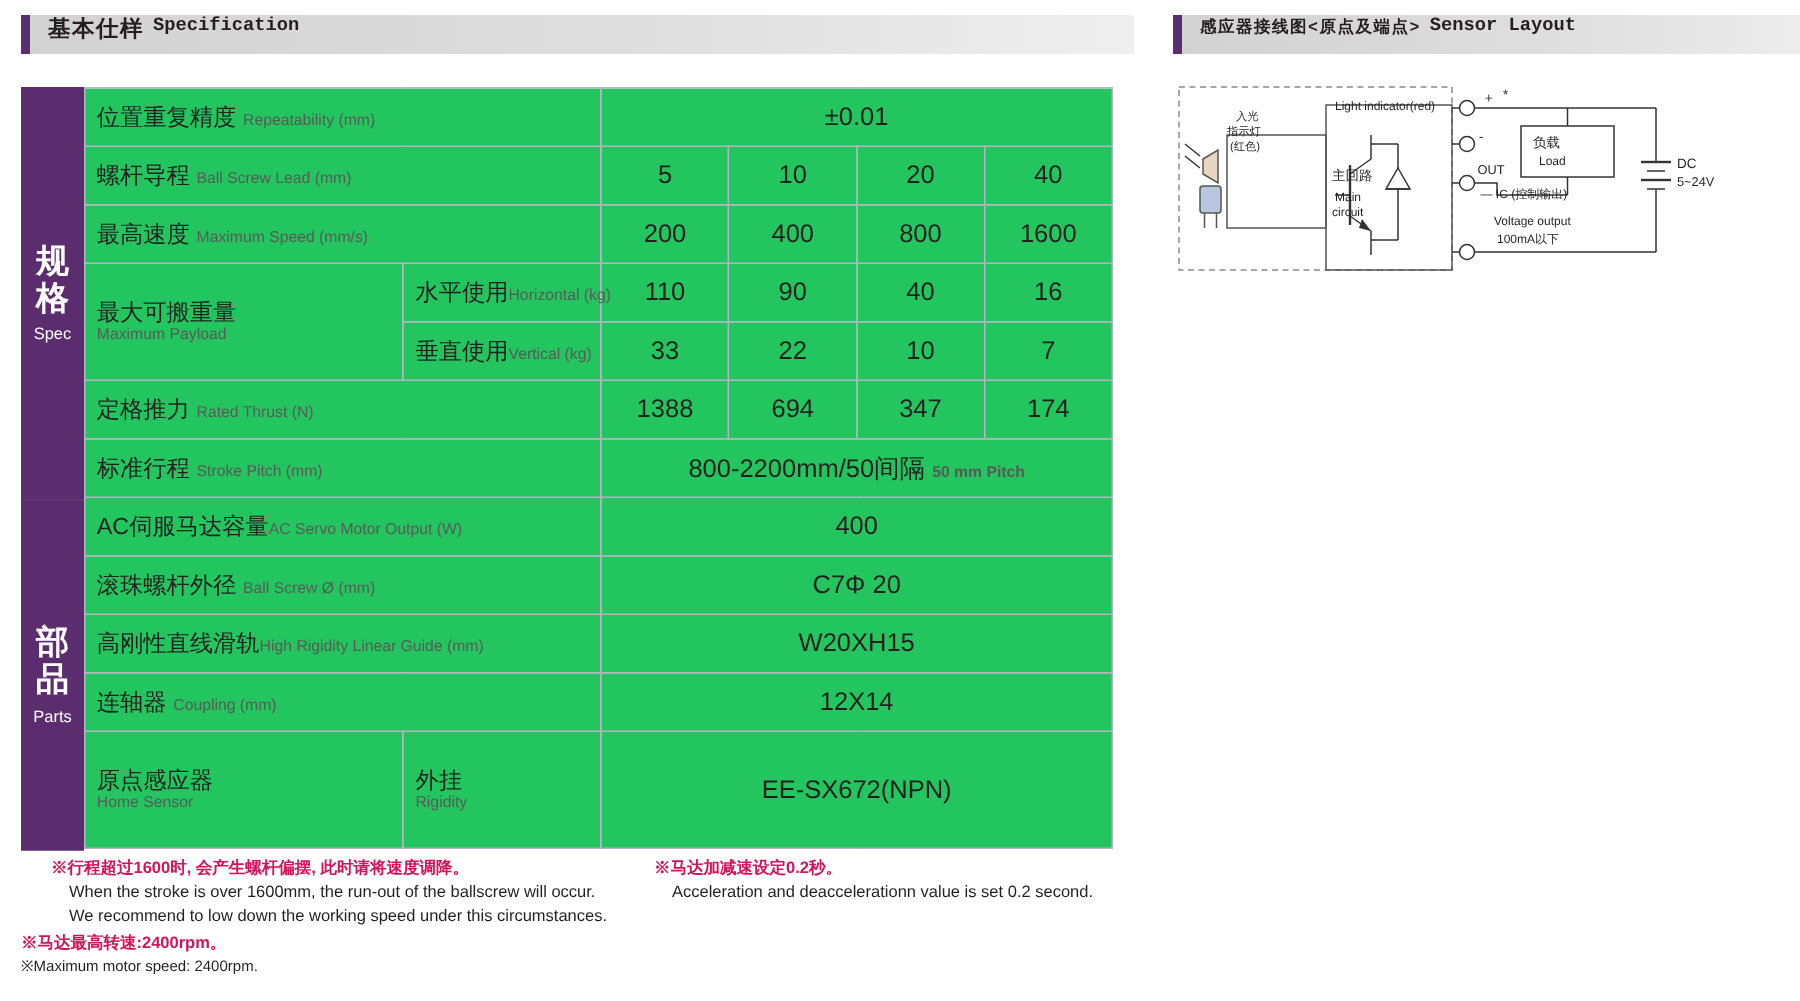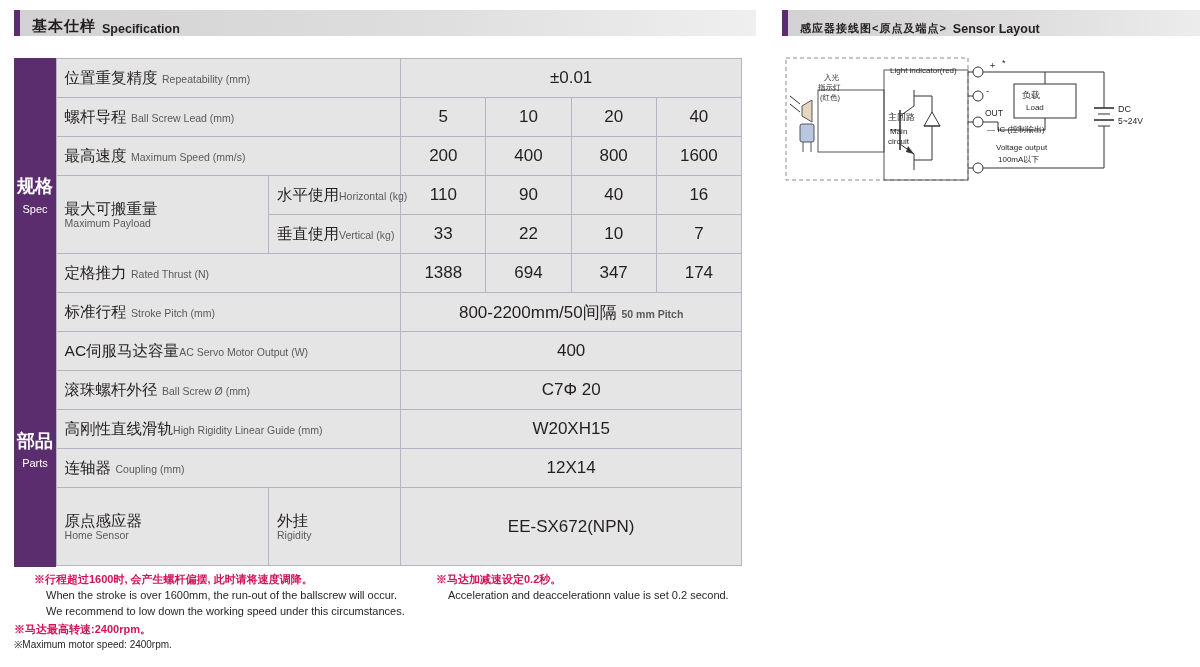--- a/index.html
+++ b/index.html
@@ -21,23 +21,24 @@
     align-items: center;
   }
   .sec-header .bar {
     width: 6px; height: 26px; background: #5b2d6e; flex: none;
   }
   .sec-header .hdr-body {
     height: 26px;
     background: #dcdcdc;
     flex: 1;
     display: flex;
-    align-items: flex-end;
+    align-items: flex-start;
     padding-left: 12px;
     background: linear-gradient(to right, #d2d2d2 0%, #dedede 55%, #efefef 100%);
+    font-family: Liberation Mono, monospace;
   }
   .hdr-cn {
     font-size: 15px; font-weight: bold; letter-spacing: 1px; color: #231f20;
   }
   .hdr-en {
     font-size: 12.5px; font-weight: bold; color: #231f20; margin-left: 6px;
   }
   .hdr-sm { font-size: 11px; font-weight: bold; }
 
   #spec-header { left: 14px; top: 10px; width: 742px; }
@@ -49,21 +50,21 @@
     left: 14px; top: 58px;
     width: 728px;
     border-collapse: collapse;
     table-layout: fixed;
   }
   #spec-table td {
     border: 1px solid #b9b2c4;
     padding: 0 8px;
     height: 39px;
     vertical-align: middle;
-    background: #e5e5e5;
+    background: #22c55e;
   }
   td.label {
     background: #f4f2f7;
     white-space: nowrap;
   }
   td.label.plain { background: #ffffff; }
   .lab-cn { font-size: 15.5px; color: #231f20; }
   .lab-en { font-size: 10.5px; color: #5a5a5a; }
   .lab-stack .lab-cn { display: block; line-height: 1.1; }
   .lab-stack .lab-en { display: block; line-height: 1.2; }
@@ -81,21 +82,21 @@
     width: 42px;
     background: #5b2d6e;
     color: #ffffff;
     display: flex;
     flex-direction: column;
     align-items: center;
     justify-content: center;
     border: 1px solid #5b2d6e;
   }
   .side .s-cn {
-    font-size: 18px; font-weight: bold; line-height: 1.12; text-align: center;
+    font-size: 22px; font-weight: bold; line-height: 1.12; text-align: center;
   }
   .side .s-en { font-size: 11px; margin-top: 6px; }
   #side-spec { top: 58px; height: 275px; }
   #side-parts { top: 333px; height: 234px; }
 
   
   .notes { position: absolute; font-size: 10.5px; line-height: 1.45; }
   #notes-left { left: 14px; top: 572px; width: 400px; margin-left: 20px; }
   #notes-right { left: 436px; top: 572px; width: 330px; }
   .note-cn { color: #d4145a; font-weight: bold; font-size: 11px; }

